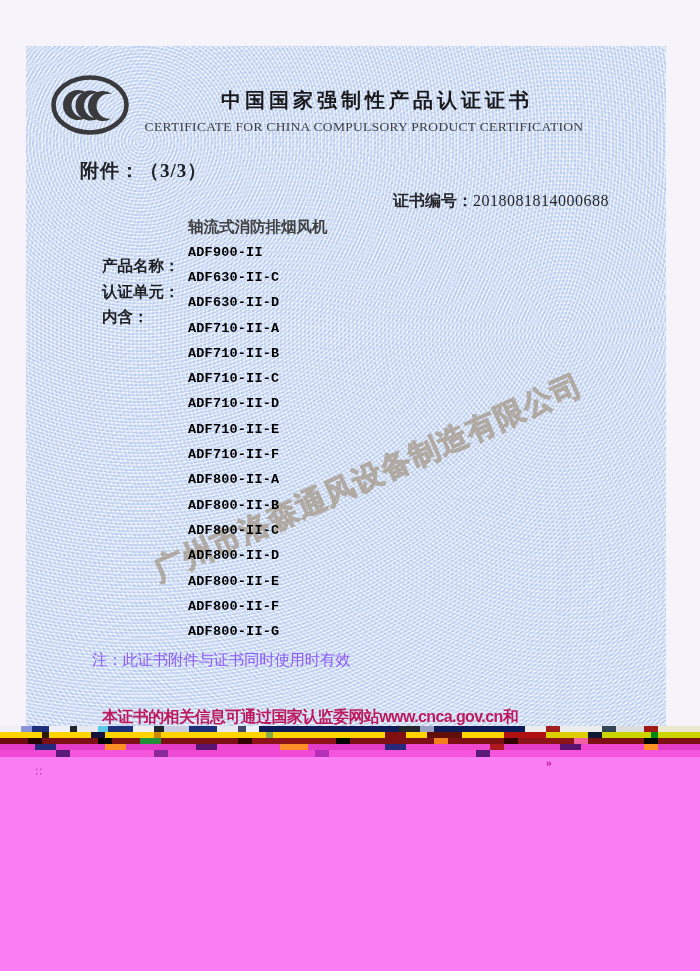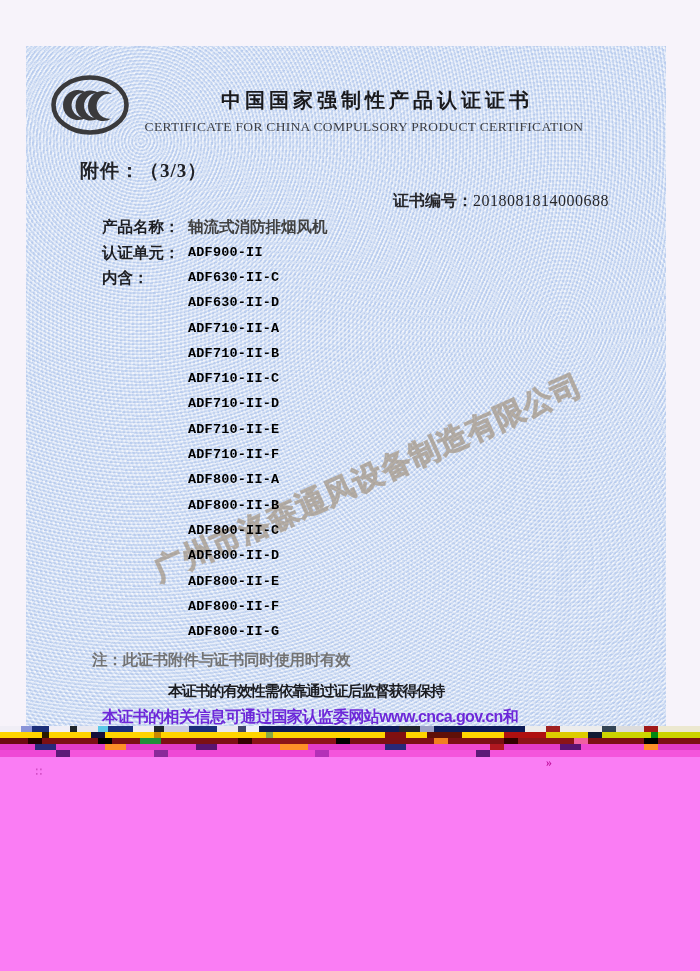--- a/index.html
+++ b/index.html
@@ -31,44 +31,44 @@
     font-size:13.5px; letter-spacing:.3px; color:#3c3e44;
   }
   .attachment{left:80px; top:158px; font-size:19px; font-weight:600; color:#202126; letter-spacing:1px;}
   .certno{left:393px; top:191px; font-size:16px; color:#26262a;}
   .certno .lbl{font-weight:700;}
   .certno .val{font-weight:500; letter-spacing:.5px;}
 
   .field-row{position:absolute; left:102px; display:flex; align-items:flex-start;}
   .field-row .lbl{
     display:inline-block; width:86px; font-size:15.5px; font-weight:700;
-    color:#1d1e22; line-height:25.3px; text-align:left;
+    color:#1d1e22; line-height:25.3px; text-align:left;margin-top:39px;
   }
   .field-row .lbl.right{text-align:left;}
   .field-row .val{
     font-size:15.5px; font-weight:600; color:#404040; line-height:25.3px;
   }
   .field-row .val.code, .model-list div{
     font-family:"Liberation Mono", monospace; font-size:13.5px; font-weight:600;
     color:#000000; line-height:25.3px; letter-spacing:.2px;
   }
   .row-product{top:214px;}
   .row-unit{top:240px;}
   .row-contains{top:265px;}
   .model-list{display:block;}
   .model-list div{white-space:nowrap;}
 
-  .note-line{left:92px; top:650px; font-size:15.5px; font-weight:700; letter-spacing:-.3px; color:#737373;}
+  .note-line{left:92px; top:650px; font-size:15.5px; font-weight:400; letter-spacing:-.3px; color:#8b5cf6;}
   .footer-line1{
     left:168px; top:682px; font-family:"Liberation Sans", sans-serif;
     font-size:15px; font-weight:700; letter-spacing:-1.2px; color:#1b1c20;
   }
   .footer-line2{
     left:102px; top:707px; font-family:"Liberation Sans", sans-serif;
-    font-size:16px; font-weight:700; letter-spacing:-.6px; color:#6d28d9;
+    font-size:16px; font-weight:700; letter-spacing:-.6px; color:#be185d;
   }
 
   
   .watermark{
     position:absolute; left:156px; top:552px;
     transform:rotate(-24deg); transform-origin:0 50%;
     font-size:30px; font-weight:700; letter-spacing:1px;
     color:rgba(190,175,158,.28);
     -webkit-text-stroke:1.2px rgba(158,143,126,.62);
     pointer-events:none; white-space:nowrap;
@@ -158,21 +158,20 @@
       <div>ADF800-II-B</div>
       <div>ADF800-II-C</div>
       <div>ADF800-II-D</div>
       <div>ADF800-II-E</div>
       <div>ADF800-II-F</div>
       <div>ADF800-II-G</div>
     </span>
   </div>
 
   <div class="txt note-line">注：此证书附件与证书同时使用时有效</div>
-  <div class="txt footer-line1">本证书的有效性需依靠通过证后监督获得保持</div>
   <div class="txt footer-line2">本证书的相关信息可通过国家认监委网站www.cnca.gov.cn和</div>
 
   <div class="glitch g1"></div>
   <div class="glitch g2"></div>
   <div class="glitch g3"></div>
   <div class="glitch g4"></div>
   <div class="glitch g5"></div>
 
   <div class="pink-block"></div>
   <div class="pink-mark">»</div>

